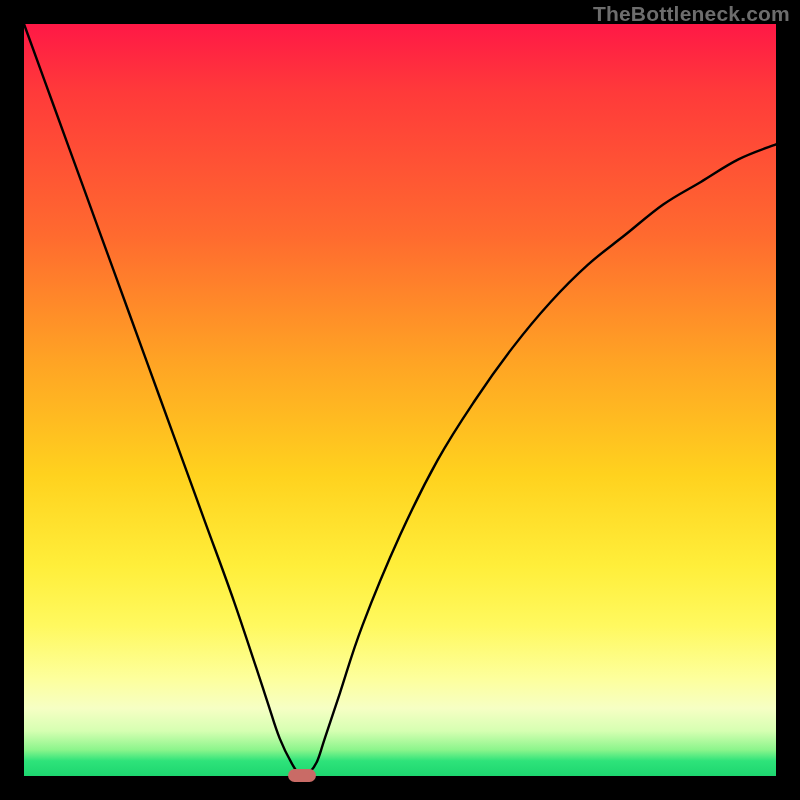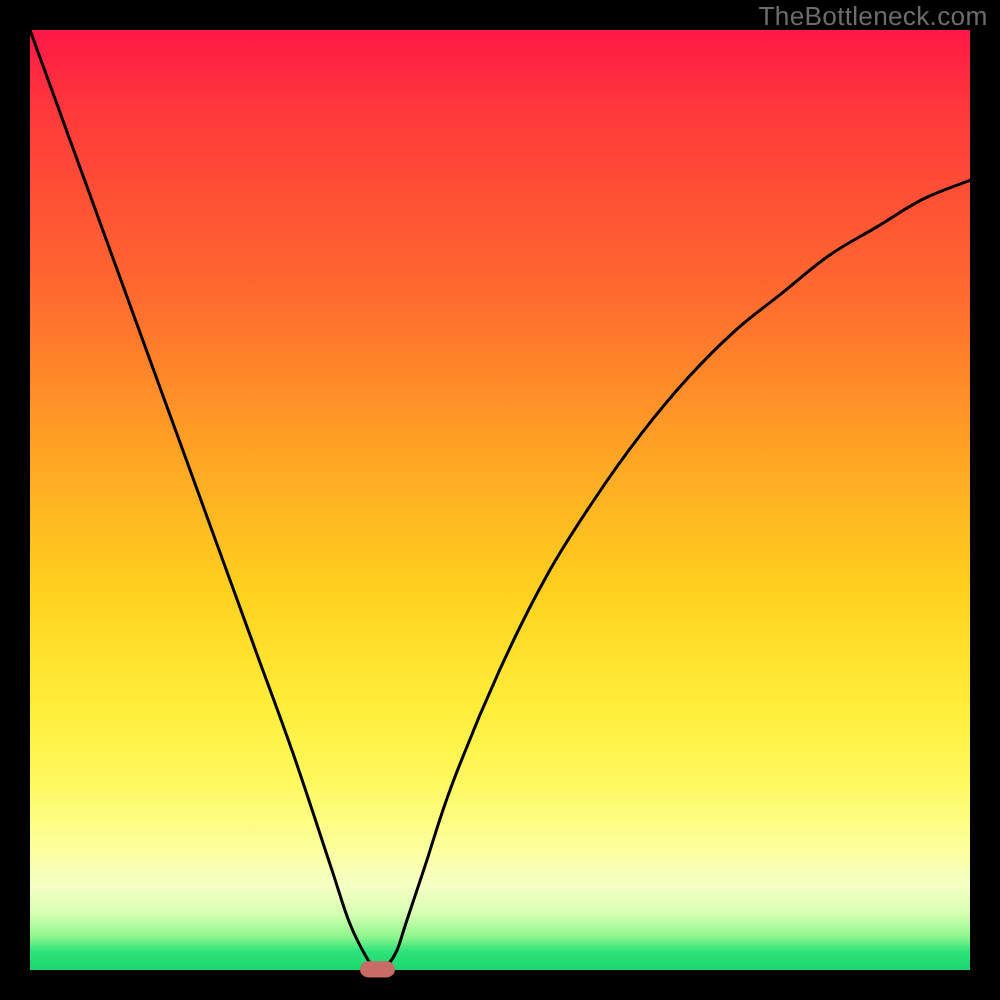--- a/index.html
+++ b/index.html
@@ -40,21 +40,21 @@
       #2ee37a 98%,
       #1dd66f 100%
     );
   }
   .watermark {
     position: absolute;
     top: 2px;
     right: 10px;
     color: #6d6d6d;
     font-size: 21px;
-    font-weight: 400;
+    font-weight: 700;
     letter-spacing: 0.2px;
     user-select: none;
   }
   svg.curve {
     position: absolute;
     left: 0;
     top: 0;
     width: 752px;
     height: 752px;
     overflow: visible;

